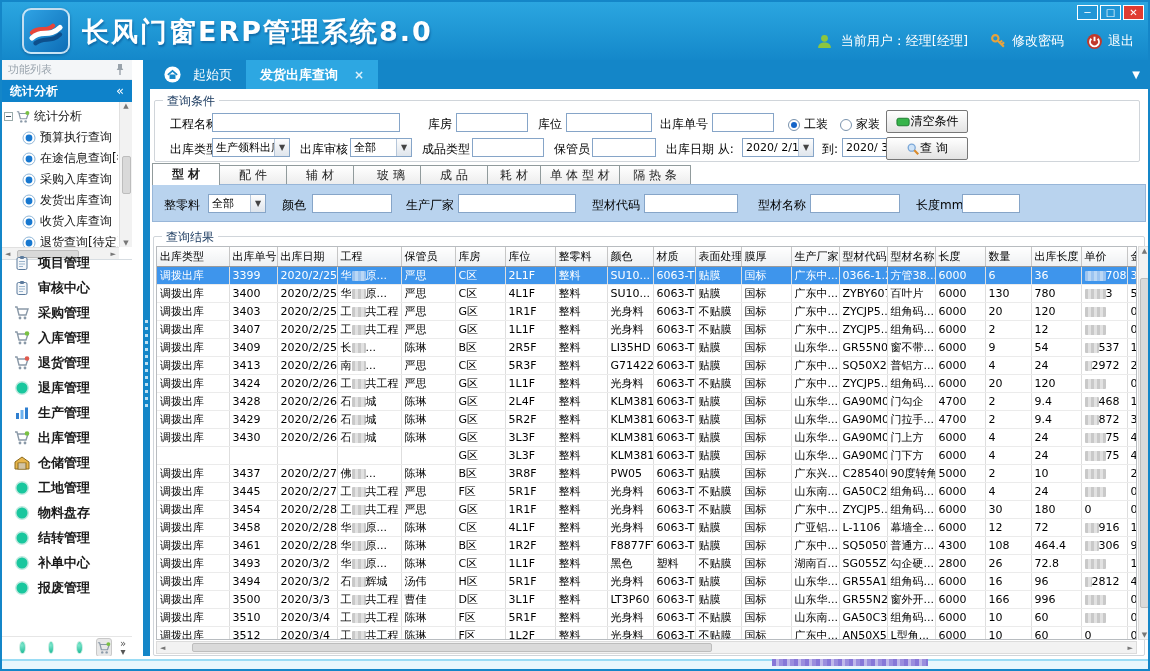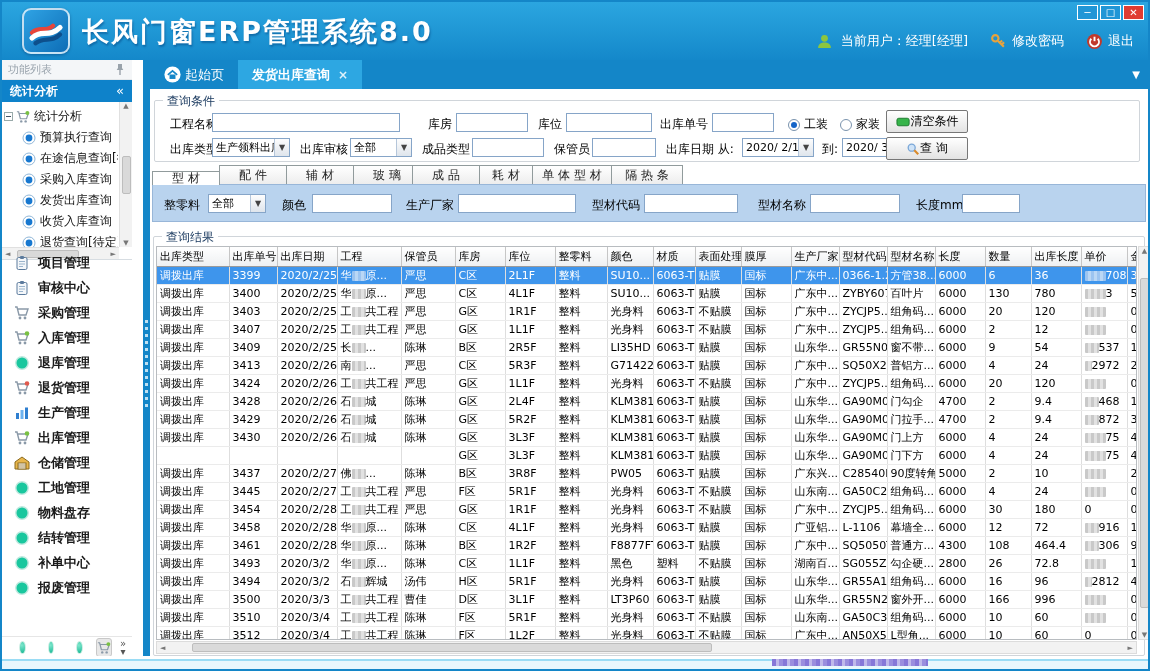--- a/index.html
+++ b/index.html
@@ -56,21 +56,21 @@
   .sb-foot .fcart{width:30px;height:19px;background:#e8e8e8;border:1px solid #c8c8c8;border-radius:3px;
     display:flex;align-items:center;justify-content:center;margin-left:2px;}
   .sb-foot .more{margin-left:8px;color:#555;font-size:10px;line-height:8px;text-align:center;}
   
   .splitter{position:absolute;left:141px;top:58px;width:7px;height:598px;background:#1486c8;}
   .splitter::after{content:"";position:absolute;left:2px;top:260px;width:3px;height:90px;
     background:repeating-linear-gradient(#bfe0f2 0 3px,transparent 3px 7px);}
   
   .main{position:absolute;left:148px;top:58px;right:0;height:598px;background:#fff;}
   .tabbar{position:absolute;left:0;top:0;right:0;height:29px;background:#1486c8;display:flex;align-items:flex-end;}
-  .tab{height:29px;display:flex;align-items:center;gap:4px;padding:0 14px;color:#fff;font-size:13px;}
+  .tab{height:29px;display:flex;align-items:center;gap:12px;padding:0 14px;color:#fff;font-size:13px;}
   .tab .hicon{width:17px;height:17px;}
   .tab.active{background:#2da7e2;font-weight:bold;}
   .tab .x{font-size:12px;color:#dff2fb;margin-left:4px;}
   .tab-dd{position:absolute;right:8px;top:9px;color:#fff;font-size:10px;}
   .groupbox{position:absolute;border:1px solid #d0d5da;border-radius:2px;}
   .gb-label{position:absolute;left:8px;top:-8px;background:#fff;padding:0 4px;font-size:12px;color:#16365c;}
   .fld{position:absolute;font-size:12px;color:#000;white-space:nowrap;}
   .tin{position:absolute;height:19px;border:1px solid #86a5c8;background:#fff;font-size:12px;
     font-family:inherit;padding:0 3px;}
   .combo{position:absolute;height:19px;border:1px solid #86a5c8;background:#fff;display:flex;align-items:center;}
@@ -78,21 +78,21 @@
   .combo .ca{width:15px;height:100%;background:linear-gradient(#fdfdfd,#dfe5ec);border-left:1px solid #b5c6da;
     font-size:8px;color:#444;display:flex;align-items:center;justify-content:center;}
   .radio{position:absolute;display:flex;align-items:center;gap:4px;font-size:12px;}
   .rdot{width:12px;height:12px;border-radius:50%;border:1px solid #7a93ad;background:#fff;position:relative;}
   .rdot.on::after{content:"";position:absolute;left:2px;top:2px;width:6px;height:6px;border-radius:50%;background:#1464c8;}
   .btn{position:absolute;border:1px solid #777;border-radius:2px;background:linear-gradient(#ffffff,#e3e3e3);
     font-size:12px;color:#000;display:flex;align-items:center;justify-content:center;font-family:inherit;}
   .mattabs{position:absolute;left:2px;top:103px;height:22px;display:flex;align-items:flex-end;}
   .mtab{height:20px;border:1px solid #919b9c;border-bottom:none;background:linear-gradient(#ffffff,#ececec);
     font-size:12px;display:flex;align-items:center;justify-content:center;margin-right:-1px;color:#222;}
-  .mtab.active{height:14px;background:#fff;font-weight:normal;position:relative;z-index:2;}
+  .mtab.active{height:22px;background:#fff;font-weight:bold;position:relative;z-index:2;}
   .filterband{position:absolute;left:2px;top:124px;right:2px;height:38px;background:#b9d3ee;border:1px solid #98b6d8;}
   
   .gridwrap{position:absolute;left:6px;top:186px;width:981px;height:394px;overflow:hidden;
     border:1px solid #b8bcc0;background:#fff;}
   table.grid{border-collapse:collapse;table-layout:fixed;width:998px;}
   table.grid th{background:linear-gradient(#ffffff,#eef0f2);border-right:1px solid #c6c6c6;
     border-bottom:1px solid #9a9a9a;font-weight:normal;font-size:11px;text-align:left;
     padding:2px 3px;height:16px;white-space:nowrap;overflow:hidden;}
   table.grid td{font-size:11px;padding:1px 3px;height:16px;border-right:1px solid #dedede;
     border-bottom:1px solid #ebebeb;white-space:nowrap;overflow:hidden;color:#000;}
@@ -305,35 +305,35 @@
               <circle cx="6" cy="13" r="1.4" fill="#8a99a8"></circle>
               <circle cx="11" cy="13" r="1.4" fill="#8a99a8"></circle>
               <circle cx="13" cy="3.5" r="2.3" fill="#7ac143"></circle>
             </svg>
           </span>
           <span>入库管理</span>
         </div>
         <div class="menu-item">
           <span class="mi">
             <svg viewBox="0 0 16 16">
-              <circle cx="8" cy="8" r="6.2" fill="#19c79e" stroke="#bfe9df" stroke-width="1.4"></circle>
-            </svg>
-          </span>
-          <span>退库管理</span>
-        </div>
-        <div class="menu-item">
-          <span class="mi">
-            <svg viewBox="0 0 16 16">
               <path d="M1 2h2l2 8h7l2-6H4" fill="none" stroke="#8a99a8" stroke-width="1.4"></path>
               <circle cx="6" cy="13" r="1.4" fill="#8a99a8"></circle>
               <circle cx="11" cy="13" r="1.4" fill="#8a99a8"></circle>
               <circle cx="13" cy="3.5" r="2.3" fill="#e05a4e"></circle>
             </svg>
           </span>
           <span>退货管理</span>
+        </div>
+        <div class="menu-item">
+          <span class="mi">
+            <svg viewBox="0 0 16 16">
+              <circle cx="8" cy="8" r="6.2" fill="#19c79e" stroke="#bfe9df" stroke-width="1.4"></circle>
+            </svg>
+          </span>
+          <span>退库管理</span>
         </div>
         <div class="menu-item">
           <span class="mi">
             <svg viewBox="0 0 16 16">
               <rect x="2" y="8" width="3" height="6" fill="#2f7fd0"></rect>
               <rect x="6.5" y="5" width="3" height="9" fill="#6db2ef"></rect>
               <rect x="11" y="2.5" width="3" height="11.5" fill="#2f7fd0"></rect>
             </svg>
           </span>
           <span>生产管理</span>
@@ -498,21 +498,21 @@
             <path d="M9.5 9.5 L14 14" stroke="#d98a2b" stroke-width="2.4"></path>
           </svg>
       </span>
       <span>查  询</span>
     </button>
 
     <div class="mattabs" id="matTabs">
         <div class="mtab active" style="width: 68px;">型  材</div>
         <div class="mtab" style="width: 68px;">配  件</div>
         <div class="mtab" style="width: 68px;">辅  材</div>
-        <div class="mtab" style="width: 60px; padding-left: 8px;">玻  璃</div>
+        <div class="mtab" style="width: 68px; padding-left: 8px;">玻  璃</div>
         <div class="mtab" style="width: 68px;">成  品</div>
         <div class="mtab" style="width: 54px;">耗  材</div>
         <div class="mtab" style="width: 80px;">单 体 型 材</div>
         <div class="mtab" style="width: 72px;">隔 热 条</div>
       </div>
 
     <div class="filterband"></div>
     <span class="fld" style="left:14px;top:137px;">整零料</span>
     <div class="combo" style="left:58px;top:134px;width:58px;">
       <span class="cv">全部</span>

